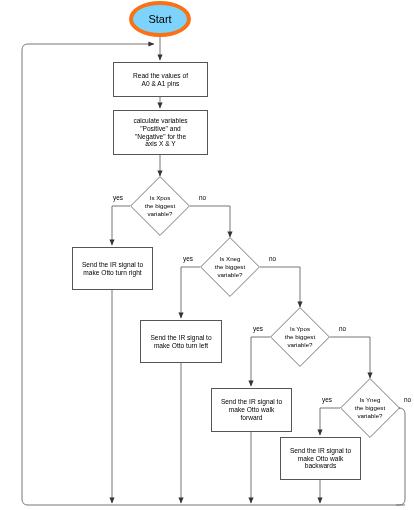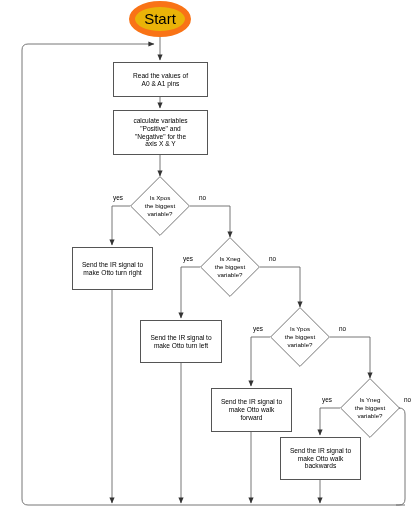--- a/index.html
+++ b/index.html
@@ -30,24 +30,24 @@
     position: absolute;
     box-sizing: border-box;
     display: flex;
     align-items: center;
     justify-content: center;
     text-align: center;
     color: #000000;
     line-height: 1.18;
   }
   .oval {
-    border: 6px solid #f97316;
+    border: 4px solid #f97316;
     border-radius: 50%;
-    background: #eab308;
-    font-size: 15px;
+    background: #7dd3fc;
+    font-size: 11px;
   }
   .rect {
     border: 1px solid #555555;
     background: #ffffff;
     font-size: 6.6px;
     padding: 2px 3px;
   }
   .diamond-wrap {
     position: absolute;
   }

